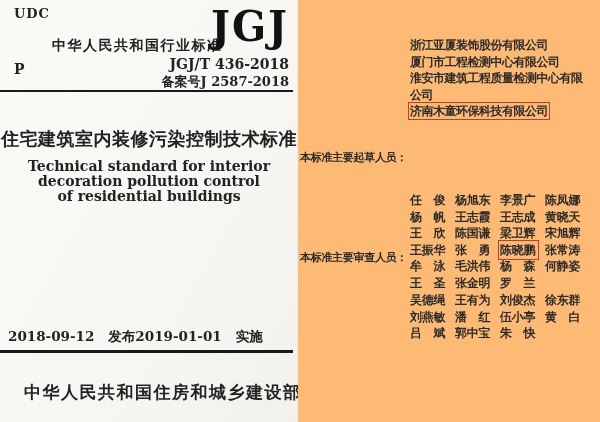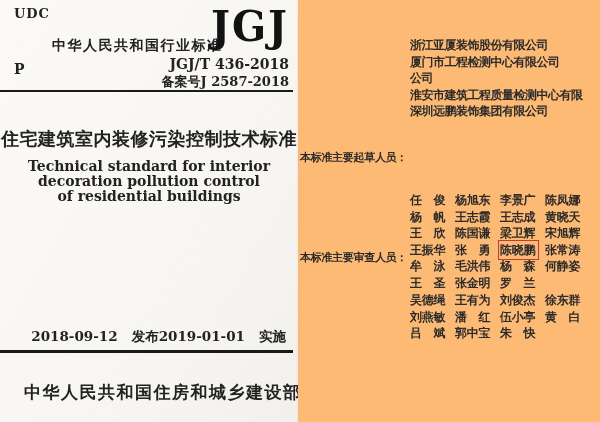--- a/index.html
+++ b/index.html
@@ -42,21 +42,21 @@
     position:absolute;left:0;top:127px;width:298px;text-align:center;
     font-size:18px;font-weight:bold;letter-spacing:0.5px;white-space:nowrap;
     font-family:"DejaVu Sans","Liberation Sans",sans-serif;
   }
   .title-en{
     position:absolute;left:0;top:159px;width:298px;text-align:center;
     font-size:14px;font-weight:bold;line-height:15px;
   }
   .dates{
     position:absolute;left:8px;top:328px;width:278px;
-    display:flex;justify-content:flex-end;
+    display:flex;justify-content:flex-start;
     font-size:13.5px;font-weight:bold;white-space:nowrap;
   }
   .date-label{margin-left:14px;}
   .publisher{
     position:absolute;left:0;top:381px;width:298px;text-align:left;
     font-size:17px;font-weight:bold;letter-spacing:1.5px;white-space:nowrap;margin-left:24px;
   }
   .pub-action{margin-left:20px;}
 
   
@@ -114,23 +114,23 @@
     <div class="publisher">
       <span>中华人民共和国住房和城乡建设部</span><span class="pub-action">发布</span>
     </div>
   </section>
 
   <section class="right-page">
 
     <div class="companies">
       <div class="company-line">浙江亚厦装饰股份有限公司</div>
       <div class="company-line">厦门市工程检测中心有限公司</div>
+      <div class="company-line">淮安市建筑工程质量检测中心有限</div>
       <div class="company-line">公司</div>
-      <div class="company-line">淮安市建筑工程质量检测中心有限</div>
-      <div class="company-line">深圳远鹏装饰集团有限公司</div>
+      <div class="company-line"><span class="red-target red-box">济南木童环保科技有限公司</span></div>
     </div>
 
     <div class="people-block drafters-block">
       <div class="section-label">本标准主要起草人员：</div>
       <div class="names">
         <div class="name-row">
           <span class="name">任　俊</span><span class="name">杨旭东</span><span class="name">李景广</span><span class="name">陈凤娜</span>
         </div>
         <div class="name-row">
           <span class="name">杨　帆</span><span class="name">王志霞</span><span class="name">王志成</span><span class="name">黄晓天</span>

